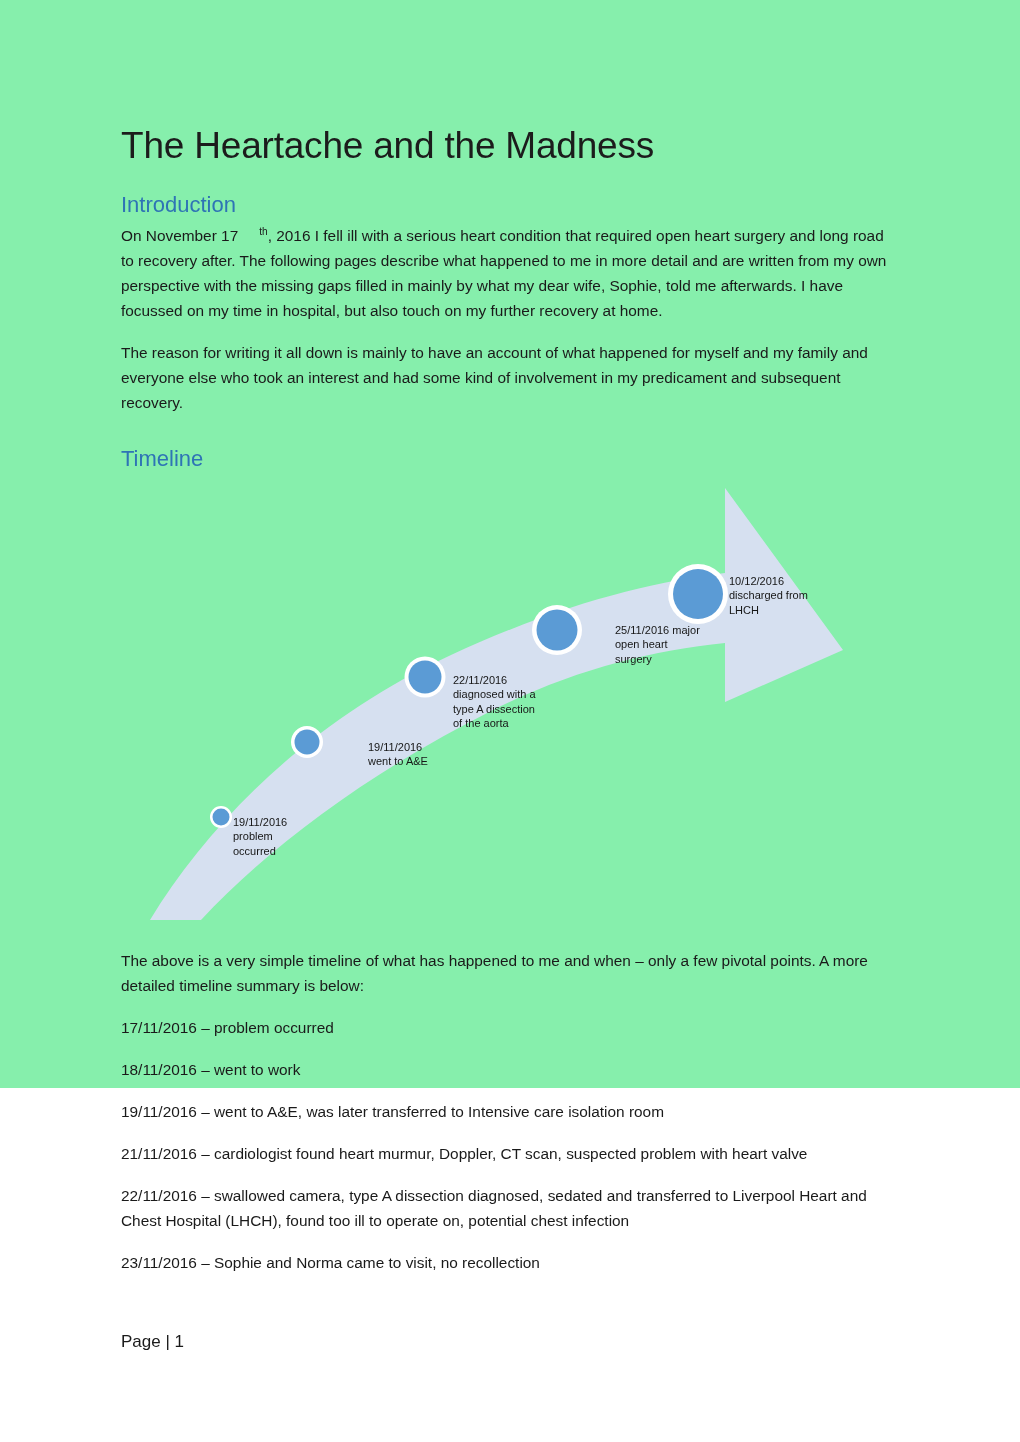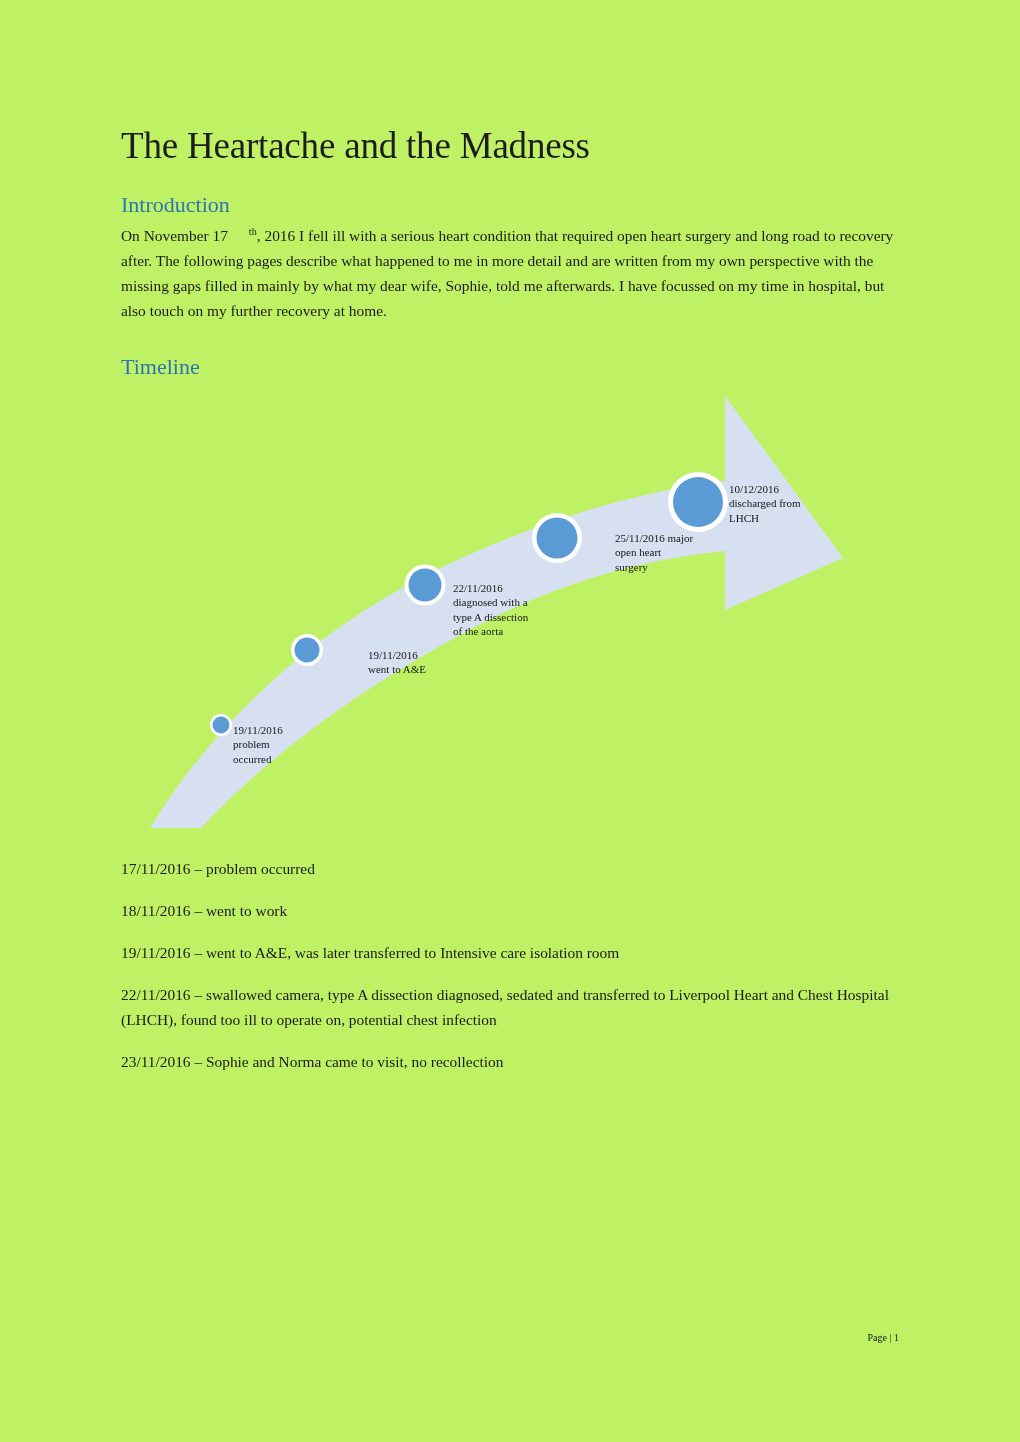--- a/index.html
+++ b/index.html
@@ -13,23 +13,22 @@
     position: relative;
     font-family: "Liberation Sans", sans-serif;
     color: #1a1a1a;
     overflow: hidden;
   }
 
   .page {
     position: absolute;
     left: 0; top: 0;
     width: 1020px;
-    height: 1442px;
-    background: #bef264;
-    font-family: Liberation Serif, serif;
+    height: 1088px;
+    background: #86efac;
   }
 
   .content {
     position: absolute;
     left: 121px;
     top: 125px;
     width: 778px;
   }
 
   .doc-title {
@@ -94,38 +93,39 @@
     font-size: 15.4px;
     line-height: 1.62;
     margin: 0 0 17px 0;
   }
 
   .footer {
     position: absolute;
     left: 121px;
     top: 1332px;
     width: 778px;
-    text-align: right;
-    font-size: 10px;
+    text-align: left;
+    font-size: 17px;
     color: #1a1a1a;
   }
 </style>
 </head>
 <body>
 
 <div class="page">
 
   <div class="content">
 
     <h1 class="doc-title">The Heartache and the Madness</h1>
 
     <h2 class="heading2">Introduction</h2>
 
     <p class="body-text"><span>On November 17</span><sup>th</sup><span>, 2016 I fell ill with a serious heart condition that required open heart surgery and long road to recovery after. The following pages describe what happened to me in more detail and are written from my own perspective with the missing gaps filled in mainly by what my dear wife, Sophie, told me afterwards. I have focussed on my time in hospital, but also touch on my further recovery at home.</span></p>
 
+    <p class="body-text">The reason for writing it all down is mainly to have an account of what happened for myself and my family and everyone else who took an interest and had some kind of involvement in my predicament and subsequent recovery.</p>
 
     <h2 class="heading2 timeline-h">Timeline</h2>
 
     <div class="timeline-figure">
 
       <svg width="778" height="455" viewBox="0 0 778 455">
 
         <path fill="#d6e0f0" d="M 29 440
                  C 90 340, 190 240, 330 175
                  C 440 124, 530 102, 604 93
@@ -176,25 +176,27 @@
       <div class="tl-label" style="left:462px; top:143px; width:130px;margin-left:32px;">25/11/2016 major
 open heart
 surgery</div>
 
       <div class="tl-label" style="left:608px; top:94px; width:130px;">10/12/2016
 discharged from
 LHCH</div>
 
     </div>
 
+    <p class="body-text">The above is a very simple timeline of what has happened to me and when – only a few pivotal points. A more detailed timeline summary is below:</p>
 
     <div class="summary-list">
       <p>17/11/2016 – problem occurred</p>
       <p>18/11/2016 – went to work</p>
       <p>19/11/2016 – went to A&amp;E, was later transferred to Intensive care isolation room</p>
+      <p>21/11/2016 – cardiologist found heart murmur, Doppler, CT scan, suspected problem with heart valve</p>
       <p>22/11/2016 – swallowed camera, type A dissection diagnosed, sedated and transferred to Liverpool Heart and Chest Hospital (LHCH), found too ill to operate on, potential chest infection</p>
       <p>23/11/2016 – Sophie and Norma came to visit, no recollection</p>
     </div>
 
   </div>
 
   <div class="footer">Page | 1</div>
 
 </div>
 

